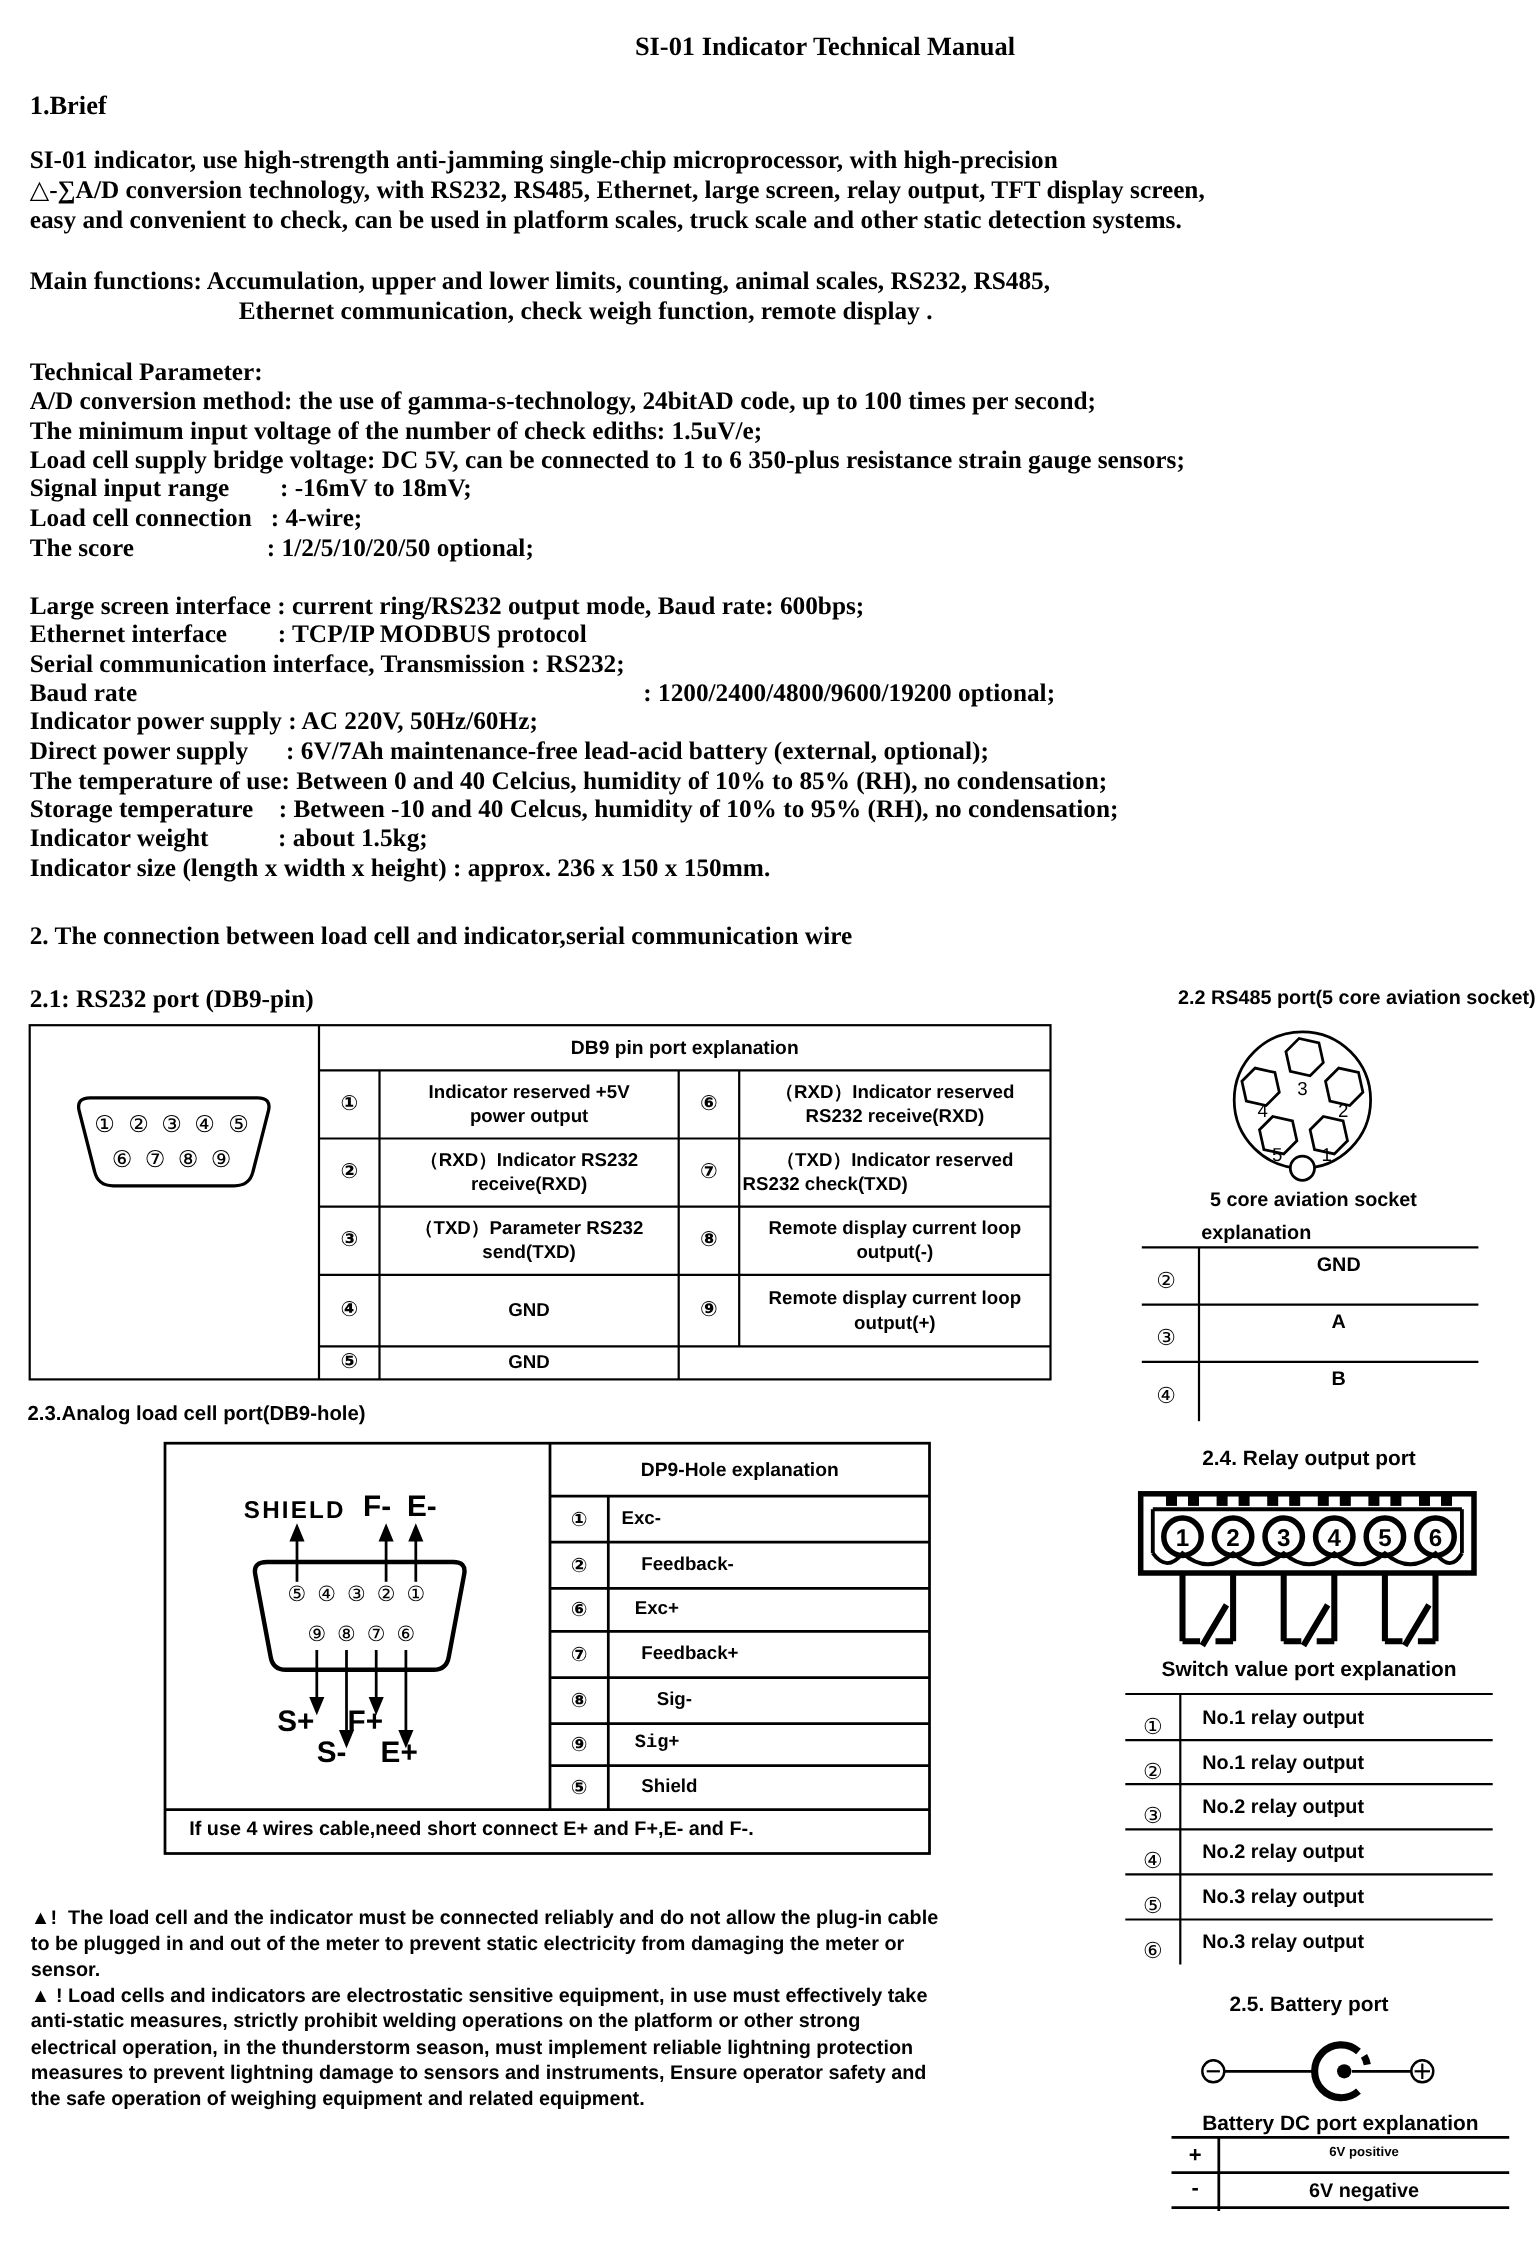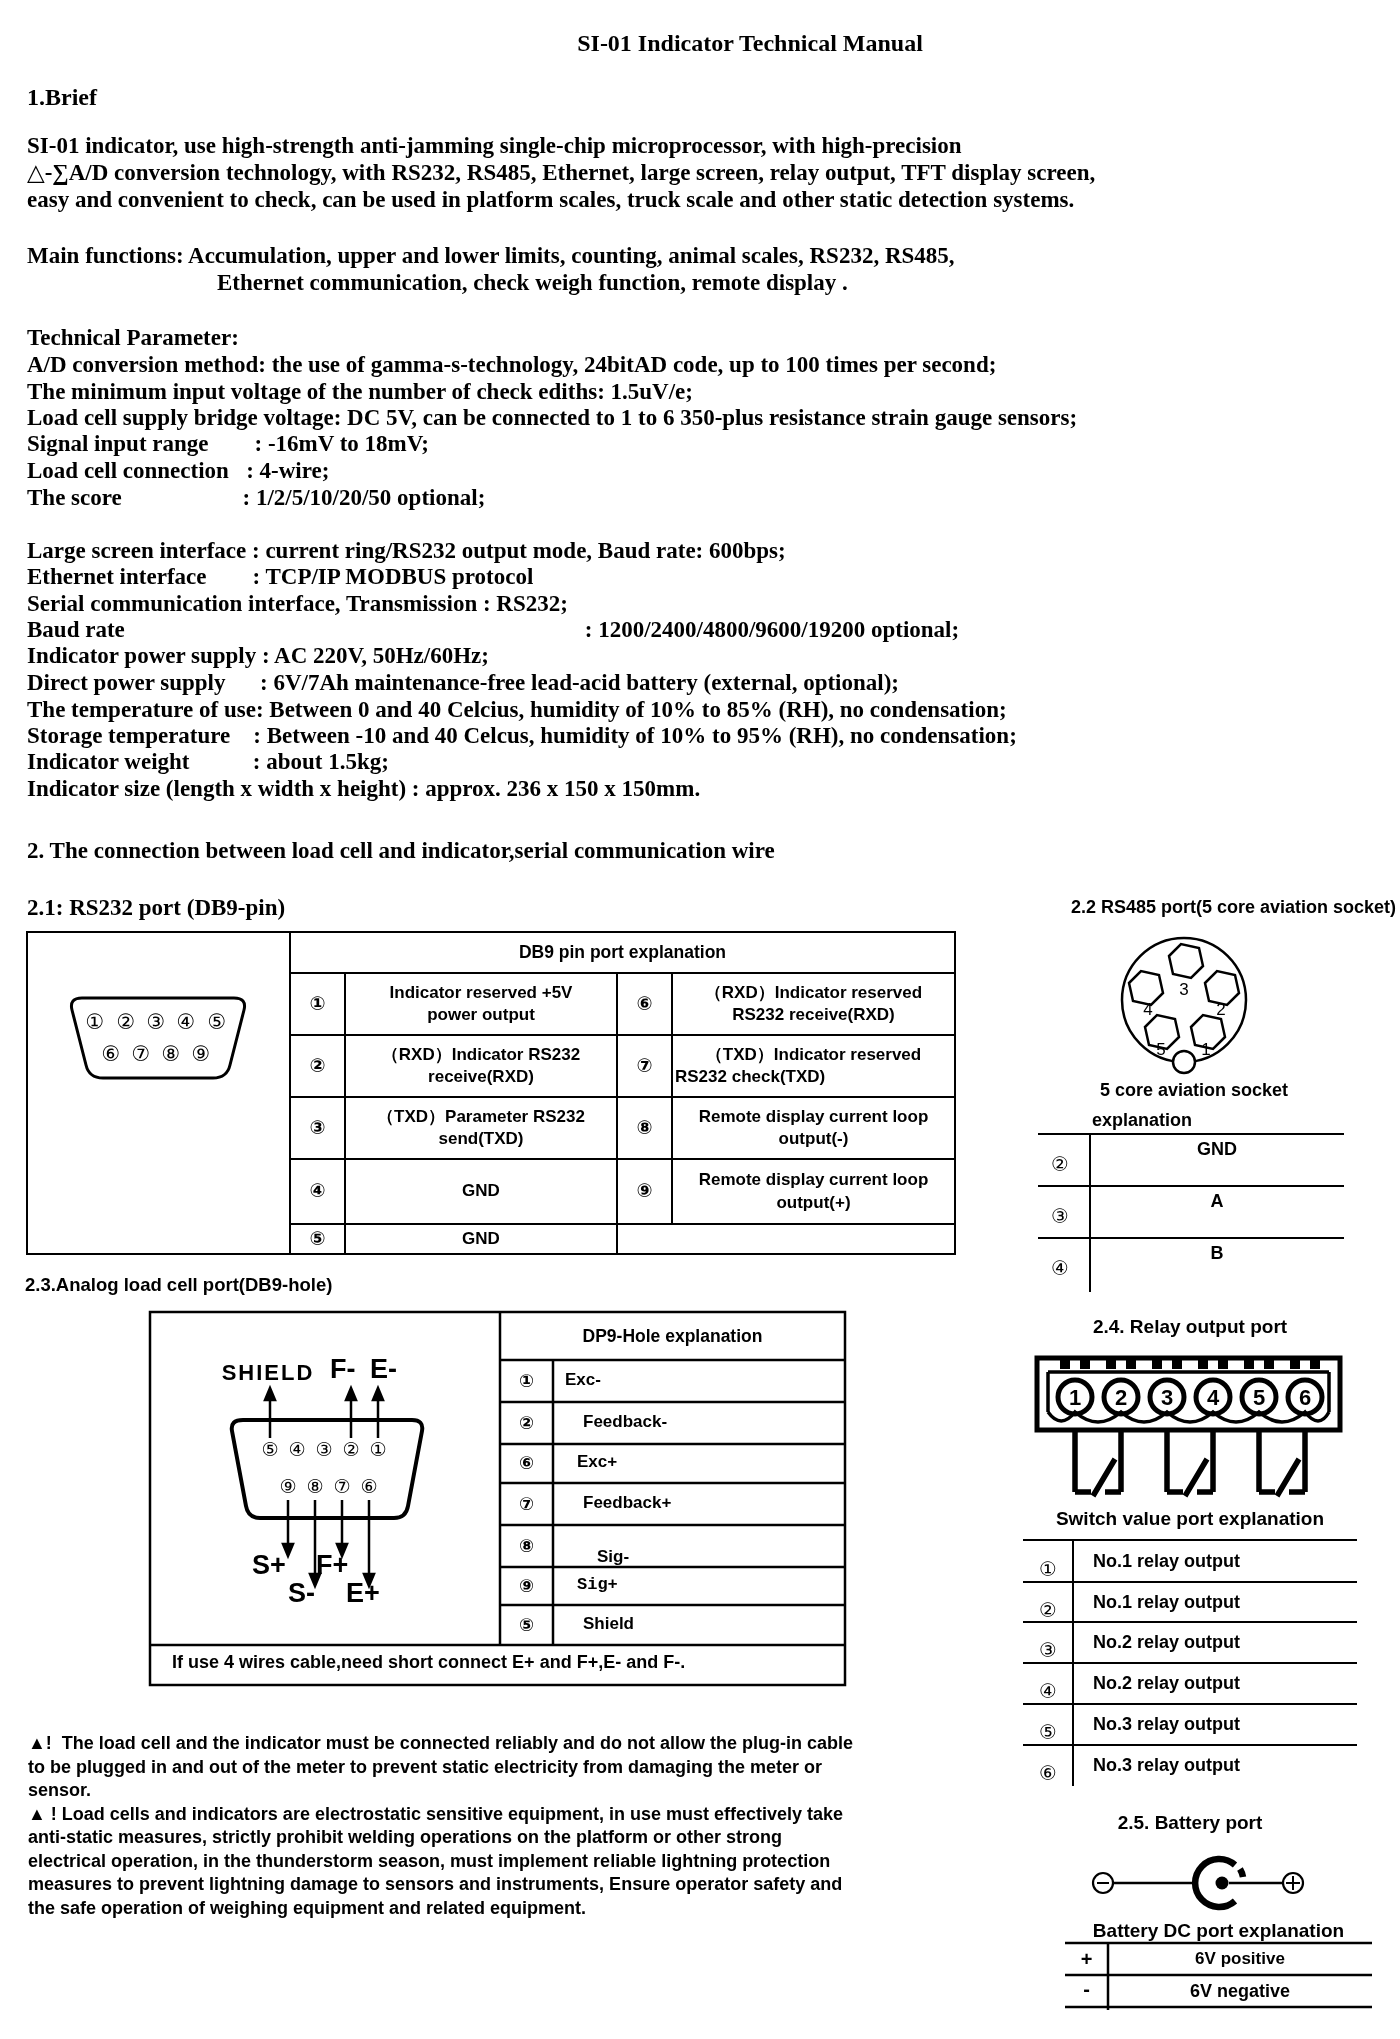--- a/index.html
+++ b/index.html
@@ -281,21 +281,21 @@
   <div class="cell" style="left:500px;top:1312px;width:345px;height:48px;font-size:17.5px;" data-name="loadcell-table-title">DP9-Hole explanation</div>
   <div class="cell" style="left:500px;top:1360px;width:53px;height:42px;font-size:18px;" data-name="loadcell-row-pin">①</div>
   <div class="abs san" style="left:565px;top:1370px;font-size:17px;" data-name="loadcell-row-value">Exc-</div>
   <div class="cell" style="left:500px;top:1402px;width:53px;height:42px;font-size:18px;" data-name="loadcell-row-pin">②</div>
   <div class="abs san" style="left:583px;top:1412px;font-size:17px;" data-name="loadcell-row-value">Feedback-</div>
   <div class="cell" style="left:500px;top:1444px;width:53px;height:39px;font-size:18px;" data-name="loadcell-row-pin">⑥</div>
   <div class="abs san" style="left:577px;top:1452px;font-size:17px;" data-name="loadcell-row-value">Exc+</div>
   <div class="cell" style="left:500px;top:1483px;width:53px;height:42px;font-size:18px;" data-name="loadcell-row-pin">⑦</div>
   <div class="abs san" style="left:583px;top:1493px;font-size:17px;" data-name="loadcell-row-value">Feedback+</div>
   <div class="cell" style="left:500px;top:1525px;width:53px;height:42px;font-size:18px;" data-name="loadcell-row-pin">⑧</div>
-  <div class="abs san" style="left:597px;top:1535px;font-size:17px;margin-top:12px;" data-name="loadcell-row-value">Sig-</div>
+  <div class="abs san" style="left:597px;top:1535px;font-size:17px;" data-name="loadcell-row-value">Sig-</div>
   <div class="cell" style="left:500px;top:1567px;width:53px;height:38px;font-size:18px;" data-name="loadcell-row-pin">⑨</div>
   <div class="abs san" style="left:577px;top:1575px;font-size:17px;font-family:Liberation Mono, monospace;" data-name="loadcell-row-value">Sig+</div>
   <div class="cell" style="left:500px;top:1605px;width:53px;height:40px;font-size:18px;" data-name="loadcell-row-pin">⑤</div>
   <div class="abs san" style="left:583px;top:1614px;font-size:17px;" data-name="loadcell-row-value">Shield</div>
   <div class="abs san" style="left:172px;top:1652px;font-size:18px;" data-name="loadcell-note">If use 4 wires cable,need short connect E+ and F+,E- and F-.</div>
 
   <div class="abs san ctr" style="left:1023px;top:1316px;width:334px;font-size:19px;" data-name="section-2-4-heading">2.4. Relay output port</div>
   <div class="abs san ctr" style="left:1065px;top:1385px;width:20px;font-size:22px;" data-name="relay-terminal-number">1</div>
   <div class="abs san ctr" style="left:1111px;top:1385px;width:20px;font-size:22px;" data-name="relay-terminal-number">2</div>
   <div class="abs san ctr" style="left:1157px;top:1385px;width:20px;font-size:22px;" data-name="relay-terminal-number">3</div>
@@ -312,21 +312,21 @@
   <div class="circ" style="left:1036px;top:1680px;width:24px;font-size:20px;" data-name="switch-row-pin">④</div>
   <div class="abs san" style="left:1093px;top:1673px;font-size:18px;" data-name="switch-row-value">No.2 relay output</div>
   <div class="circ" style="left:1036px;top:1721px;width:24px;font-size:20px;" data-name="switch-row-pin">⑤</div>
   <div class="abs san" style="left:1093px;top:1714px;font-size:18px;" data-name="switch-row-value">No.3 relay output</div>
   <div class="circ" style="left:1036px;top:1762px;width:24px;font-size:20px;" data-name="switch-row-pin">⑥</div>
   <div class="abs san" style="left:1093px;top:1755px;font-size:18px;" data-name="switch-row-value">No.3 relay output</div>
 
   <div class="abs san ctr" style="left:1023px;top:1812px;width:334px;font-size:19px;" data-name="section-2-5-heading">2.5. Battery port</div>
   <div class="abs san ctr" style="left:1065px;top:1920px;width:307px;font-size:19px;" data-name="battery-table-caption">Battery DC port explanation</div>
   <div class="abs san ctr" style="left:1065px;top:1948px;width:43px;font-size:20px;" data-name="battery-row-pin">+</div>
-  <div class="abs san ctr" style="left:1108px;top:1949px;width:264px;font-size:17px;text-align:center;" data-name="battery-row-value">6V positive</div>
+  <div class="abs san ctr" style="left:1108px;top:1949px;width:264px;font-size:12px;text-align:center;" data-name="battery-row-value">6V positive</div>
   <div class="abs san ctr" style="left:1065px;top:1978px;width:43px;font-size:20px;" data-name="battery-row-pin">-</div>
   <div class="abs san ctr" style="left:1108px;top:1981px;width:264px;font-size:18px;" data-name="battery-row-value">6V negative</div>
 
   <div class="abs san" style="left:28px;top:1733px;font-size:18px;text-align:right;" data-name="warning-line">▲!  The load cell and the indicator must be connected reliably and do not allow the plug-in cable</div>
   <div class="abs san" style="left:28px;top:1757px;font-size:18px;" data-name="warning-line">to be plugged in and out of the meter to prevent static electricity from damaging the meter or</div>
   <div class="abs san" style="left:28px;top:1780px;font-size:18px;" data-name="warning-line">sensor.</div>
   <div class="abs san" style="left:28px;top:1804px;font-size:18px;" data-name="warning-line">▲ ! Load cells and indicators are electrostatic sensitive equipment, in use must effectively take</div>
   <div class="abs san" style="left:28px;top:1827px;font-size:18px;" data-name="warning-line">anti-static measures, strictly prohibit welding operations on the platform or other strong</div>
   <div class="abs san" style="left:28px;top:1851px;font-size:18px;" data-name="warning-line">electrical operation, in the thunderstorm season, must implement reliable lightning protection</div>
   <div class="abs san" style="left:28px;top:1874px;font-size:18px;" data-name="warning-line">measures to prevent lightning damage to sensors and instruments, Ensure operator safety and</div>

